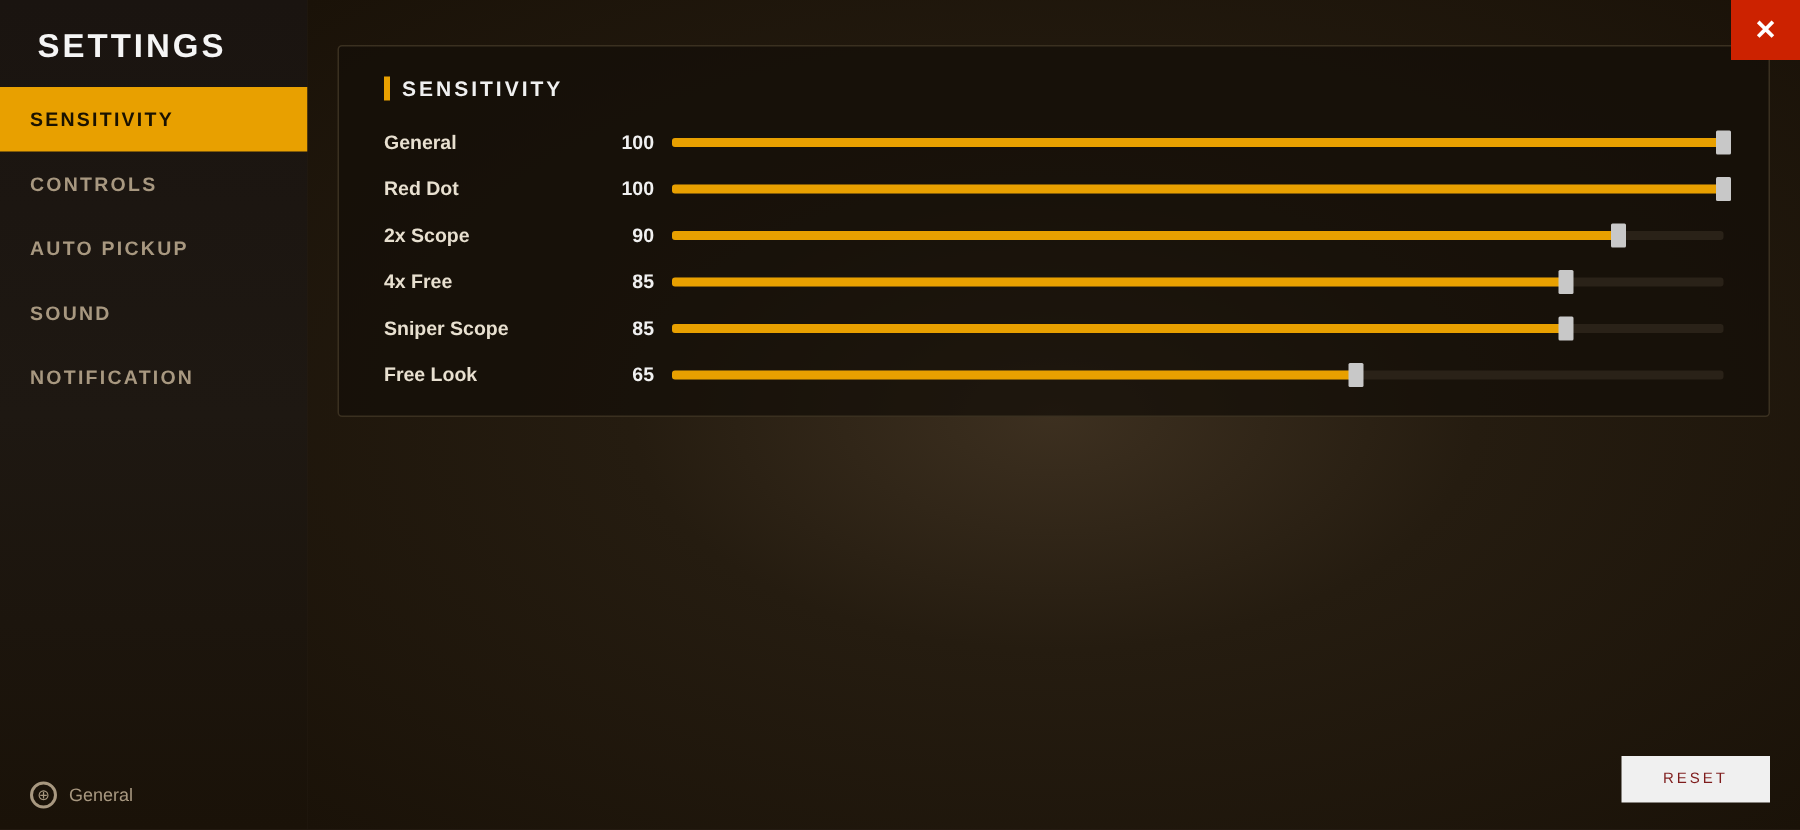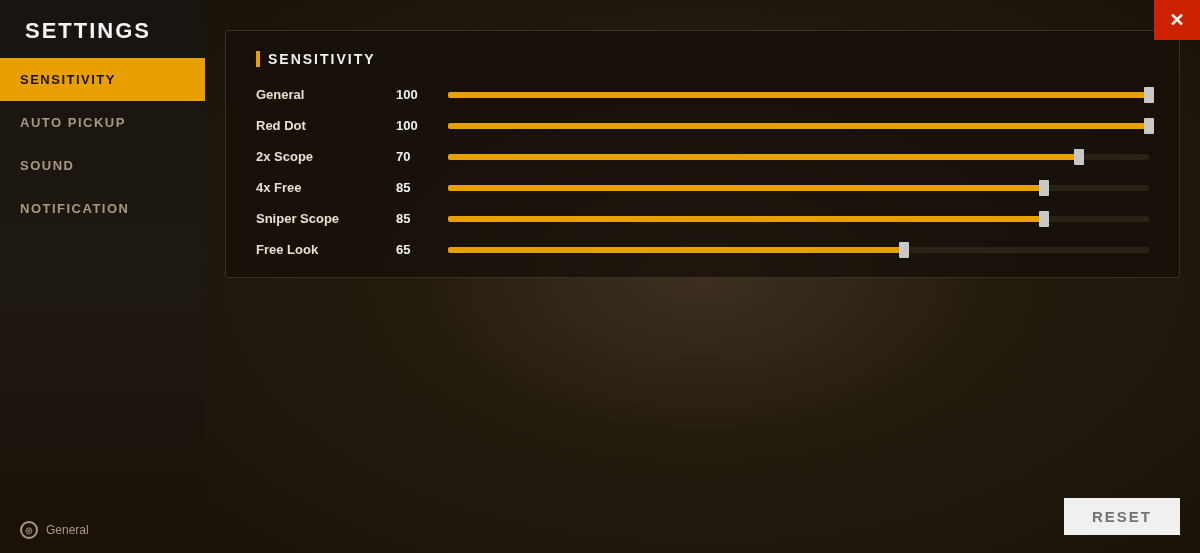--- a/index.html
+++ b/index.html
@@ -153,21 +153,21 @@
       font-weight: 600;
       width: 140px;
       flex-shrink: 0;
     }
 
     .slider-value {
       color: #f0f0f0;
       font-size: 13px;
       font-weight: 700;
       width: 40px;
-      text-align: left;
+      text-align: right;
       flex-shrink: 0;
       margin-right: 12px;
     }
 
     .slider-track-container {
       flex: 1;
       height: 6px;
       background: #2a2218;
       border-radius: 2px;
       position: relative;
@@ -193,38 +193,39 @@
       transform: translateY(-50%);
       cursor: pointer;
     }
 
     
     .reset-button {
       position: absolute;
       bottom: 18px;
       right: 20px;
       background: #f0f0f0;
-      color: #737373;
-      font-size: 15px;
-      font-weight: 700;
+      color: #7f1d1d;
+      font-size: 10px;
+      font-weight: 400;
       letter-spacing: 2px;
       padding: 10px 28px;
       cursor: pointer;
       text-transform: uppercase;
       border: none;
     }
   </style>
 </head>
 <body>
 
 <div class="sidebar">
   <div class="sidebar-title">SETTINGS</div>
   <nav class="sidebar-nav">
 
       <div class="nav-item active">SENSITIVITY</div>
+      <div class="nav-item">CONTROLS</div>
       <div class="nav-item">AUTO PICKUP</div>
       <div class="nav-item">SOUND</div>
       <div class="nav-item">NOTIFICATION</div>
     </nav>
   <div class="sidebar-footer">
     <div class="globe-icon">⊕</div>
     <span>General</span>
   </div>
 </div>
 
@@ -251,21 +252,21 @@
         <div class="slider-row">
           <div class="slider-label">Red Dot</div>
           <div class="slider-value">100</div>
           <div class="slider-track-container">
             <div class="slider-fill" style="width: 100%;"></div>
             <div class="slider-thumb" style="left: calc(100% - 5px);"></div>
           </div>
         </div>
         <div class="slider-row">
           <div class="slider-label">2x Scope</div>
-          <div class="slider-value">70</div>
+          <div class="slider-value">90</div>
           <div class="slider-track-container">
             <div class="slider-fill" style="width: 90%;"></div>
             <div class="slider-thumb" style="left: calc(90% - 5px);"></div>
           </div>
         </div>
         <div class="slider-row">
           <div class="slider-label">4x Free</div>
           <div class="slider-value">85</div>
           <div class="slider-track-container">
             <div class="slider-fill" style="width: 85%;"></div>

